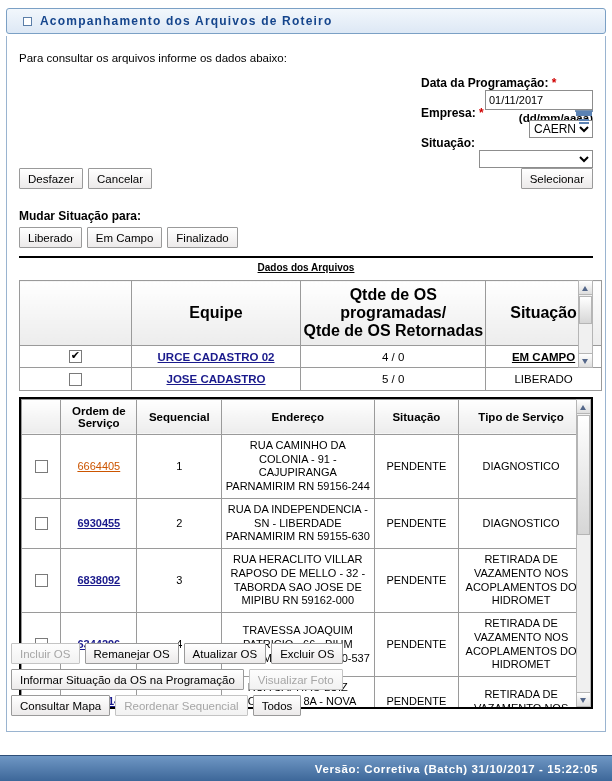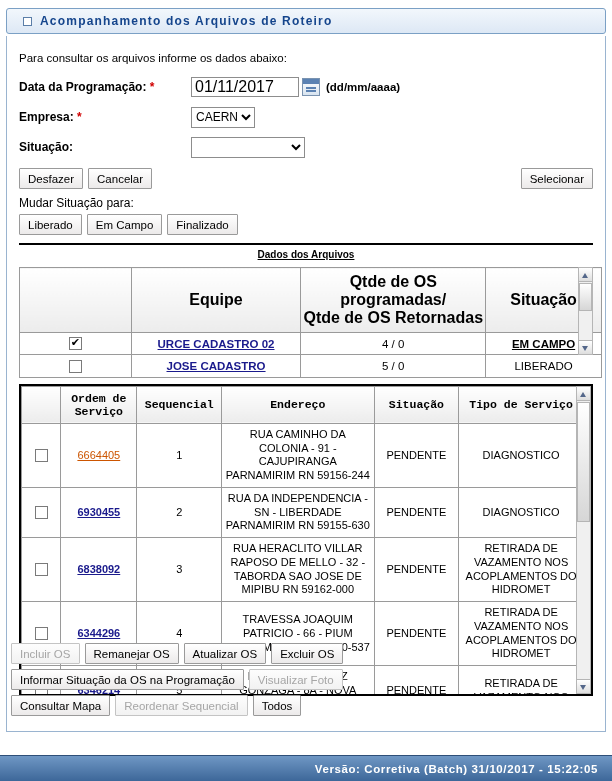--- a/index.html
+++ b/index.html
@@ -50,35 +50,36 @@
     border: 1px solid #9ab4d0;
     border-top: none;
     background: #ffffff;
     padding: 10px 12px 0 12px;
   }
 
   .instruction { font-size: 11.5px; margin: 6px 0 12px 0; }
 
   
   .form-row {
-    display: flex; align-items: center;
+    display: flex; align-items: flex-end;
     margin-bottom: 8px;
     height: 22px;
+    flex-direction: column;
   }
   .form-label {
     width: 172px;
     font-size: 12px;
     font-weight: bold;
   }
   .req { color: #d00000; font-weight: bold; }
   .txtinput {
     width: 108px; height: 20px;
     border: 1px solid #8d8d8d;
     font-family: "Liberation Sans", sans-serif;
-    font-size: 16px;
+    font-size: 11px;
     padding: 8px 3px;
     background: #ffffff;
   }
   .cal-icon {
     width: 18px; height: 18px;
     margin-left: 3px;
     border: 1px solid #7a93b0;
     background: linear-gradient(#ffffff, #d8e4f0);
     position: relative;
     display: inline-block;
@@ -127,22 +128,22 @@
     background: linear-gradient(#fdfdfd, #f2f2f2);
   }
   .btnrow { display: flex; align-items: center; gap: 5px; }
 
   .actions-line {
     display: flex; align-items: center;
     justify-content: space-between;
     margin-top: 10px;
   }
   .mudar-label {
-    font-size: 12px; font-weight: normal;
-    margin: 7px 0 4px 0;
+    font-size: 12px; font-weight: bold;
+    margin: 20px 0 4px 0;
   }
 
   hr.sep {
     border: none;
     border-top: 2px solid #000000;
     margin: 8px 0 0 0;
   }
 
   
   .dados-title {
@@ -227,21 +228,21 @@
   .os-box {
     margin-top: 6px;
     border: 2px solid #000000;
     position: relative;
     height: 312px;
     overflow: hidden;
     background: #ffffff;
   }
   .os-box table.grid { width: 563px; }
   .os-box table.grid td { font-size: 11px; line-height: 1.25; }
-  .os-box table.grid th { font-size: 11.5px; font-family: Liberation Mono, monospace; }
+  .os-box table.grid th { font-size: 11.5px; }
   .chk {
     width: 13px; height: 13px;
     border: 1px solid #7a7a7a;
     background: #ffffff;
     display: inline-block;
     vertical-align: middle;
     position: relative;
   }
   .chk.checked::after {
     content: "\2714";

